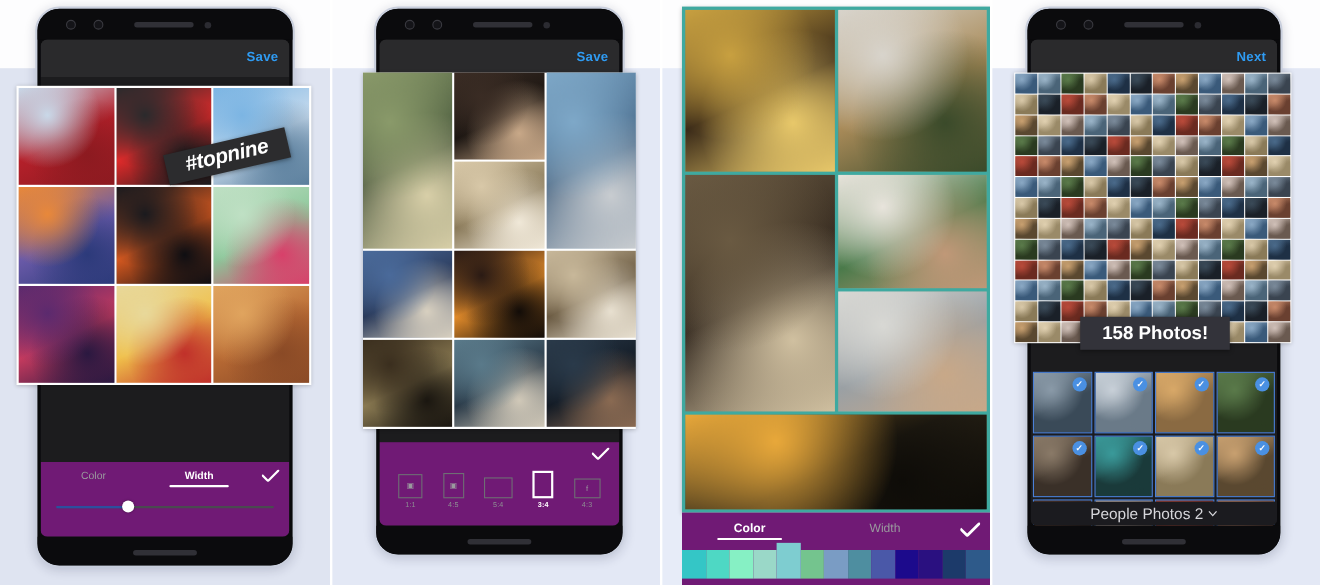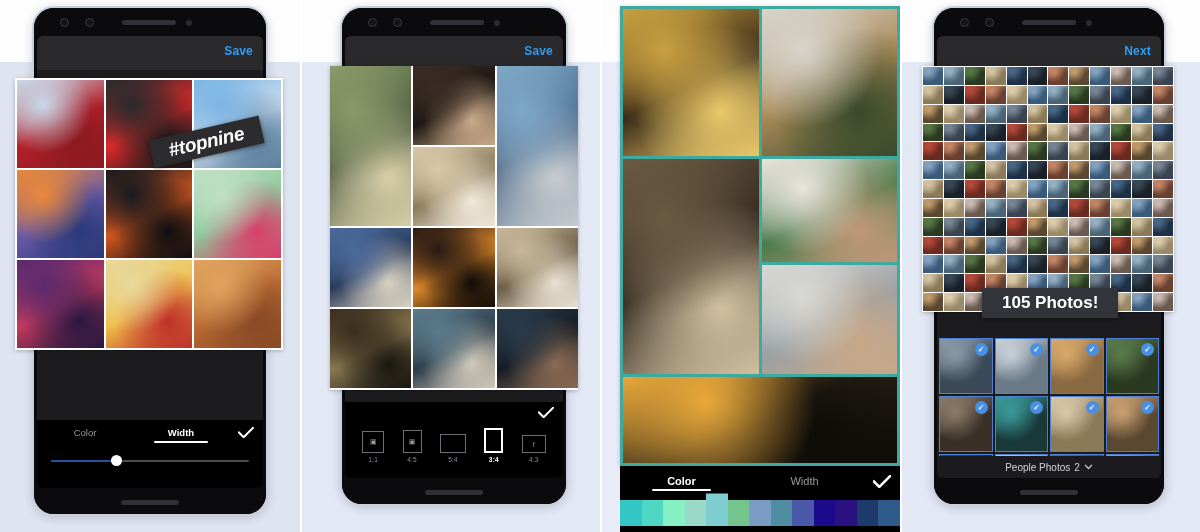--- a/index.html
+++ b/index.html
@@ -53,21 +53,21 @@
     position:absolute; right:10px; top:8px;
     color:#2f9bf2; font-size:12px; font-weight:bold; letter-spacing:.2px;
   }
 
   
   .collage { position:absolute; display:grid; gap:2px; background:#ffffff; z-index:5;
              box-shadow:0 1px 4px rgba(0,0,0,.25); }
   .cell { position:relative; overflow:hidden; background:#333; }
 
   
-  .ctrlbar { position:absolute; left:0; right:0; bottom:0; background:#000000; }
+  .ctrlbar { position:absolute; left:0; right:0; bottom:0; background:#701a75; }
   .tabrow { display:flex; align-items:flex-start; height:30px; position:relative; }
   .tab { flex:1; text-align:center; font-size:9.5px; padding-top:7px; position:relative; }
   .tab.inactive { color:#9a9a9e; }
   .tab.active { color:#ffffff; font-weight:bold; }
   .tab.active .underline { position:absolute; left:22%; right:22%; bottom:-5px; height:2px; background:#fff; border-radius:1px; }
   .check { position:absolute; right:9px; top:7px; width:16px; height:11px; }
 
   
   .sliderwrap { position:relative; height:22px; margin:0 14px; }
   .trk { position:absolute; top:10px; left:0; right:0; height:2px; background:#4a4a50; border-radius:2px; }
@@ -101,21 +101,21 @@
   #photos-ribbon { font-size:17px; padding:5px 20px; background:#33333a; }
 
   
   .selgrid { position:absolute; left:0; right:0; display:grid; grid-template-columns:repeat(4,1fr); gap:2px; }
   .selcell { position:relative; aspect-ratio:1/1.05; overflow:hidden; border:1.5px solid #4a80d8; }
   .tick { position:absolute; right:4px; top:4px; width:13px; height:13px; border-radius:50%;
           background:#4a90e2; display:flex; align-items:center; justify-content:center;
           color:#fff; font-size:8px; font-weight:bold; }
   .albumbar { position:absolute; left:0; right:0; bottom:0; height:22px; background:#1b1b1f;
               display:flex; align-items:center; justify-content:center; gap:4px;
-              color:#d6d6da; font-size:10px; }
+              color:#d6d6da; font-size:14px; }
 </style>
 </head>
 <body>
 
 <div class="stage">
 
   <div class="panel p1">
     <div class="bgtop"></div>
     <div class="bgband"></div>
 
@@ -506,16 +506,16 @@
         <div class="cell" style="background: radial-gradient(circle at 30% 28%, rgb(122, 138, 154) 0%, transparent 55%), radial-gradient(circle at 72% 70%, rgb(58, 68, 80) 0%, transparent 60%), linear-gradient(155deg, rgb(122, 138, 154) 0%, rgb(58, 68, 80) 52%, rgb(58, 68, 80) 100%);"></div>
         <div class="cell" style="background: radial-gradient(circle at 30% 28%, rgb(216, 200, 168) 0%, transparent 55%), radial-gradient(circle at 72% 70%, rgb(138, 122, 88) 0%, transparent 60%), linear-gradient(155deg, rgb(216, 200, 168) 0%, rgb(138, 122, 88) 52%, rgb(138, 122, 88) 100%);"></div>
         <div class="cell" style="background: radial-gradient(circle at 30% 28%, rgb(74, 106, 138) 0%, transparent 55%), radial-gradient(circle at 72% 70%, rgb(30, 48, 69) 0%, transparent 60%), linear-gradient(155deg, rgb(74, 106, 138) 0%, rgb(30, 48, 69) 52%, rgb(30, 48, 69) 100%);"></div>
         <div class="cell" style="background: radial-gradient(circle at 30% 28%, rgb(184, 74, 58) 0%, transparent 55%), radial-gradient(circle at 72% 70%, rgb(106, 42, 32) 0%, transparent 60%), linear-gradient(155deg, rgb(184, 74, 58) 0%, rgb(106, 42, 32) 52%, rgb(106, 42, 32) 100%);"></div>
         <div class="cell" style="background: radial-gradient(circle at 30% 28%, rgb(200, 138, 106) 0%, transparent 55%), radial-gradient(circle at 72% 70%, rgb(106, 64, 48) 0%, transparent 60%), linear-gradient(155deg, rgb(200, 138, 106) 0%, rgb(106, 64, 48) 52%, rgb(106, 64, 48) 100%);"></div>
         <div class="cell" style="background: radial-gradient(circle at 30% 28%, rgb(224, 208, 176) 0%, transparent 55%), radial-gradient(circle at 72% 70%, rgb(154, 138, 104) 0%, transparent 60%), linear-gradient(155deg, rgb(224, 208, 176) 0%, rgb(154, 138, 104) 52%, rgb(154, 138, 104) 100%);"></div>
         <div class="cell" style="background: radial-gradient(circle at 30% 28%, rgb(138, 168, 196) 0%, transparent 55%), radial-gradient(circle at 72% 70%, rgb(58, 90, 122) 0%, transparent 60%), linear-gradient(155deg, rgb(138, 168, 196) 0%, rgb(58, 90, 122) 52%, rgb(58, 90, 122) 100%);"></div>
         <div class="cell" style="background: radial-gradient(circle at 30% 28%, rgb(208, 192, 184) 0%, transparent 55%), radial-gradient(circle at 72% 70%, rgb(106, 90, 80) 0%, transparent 60%), linear-gradient(155deg, rgb(208, 192, 184) 0%, rgb(106, 90, 80) 52%, rgb(106, 90, 80) 100%);"></div>
       </div>
 
-    <div class="ribbon" id="photos-ribbon" style="left:80px; top:288px;">105 Photos!</div>
+    <div class="ribbon" id="photos-ribbon" style="left:80px; top:288px;">158 Photos!</div>
   </div>
 
 </div>
 
 </body></html>

